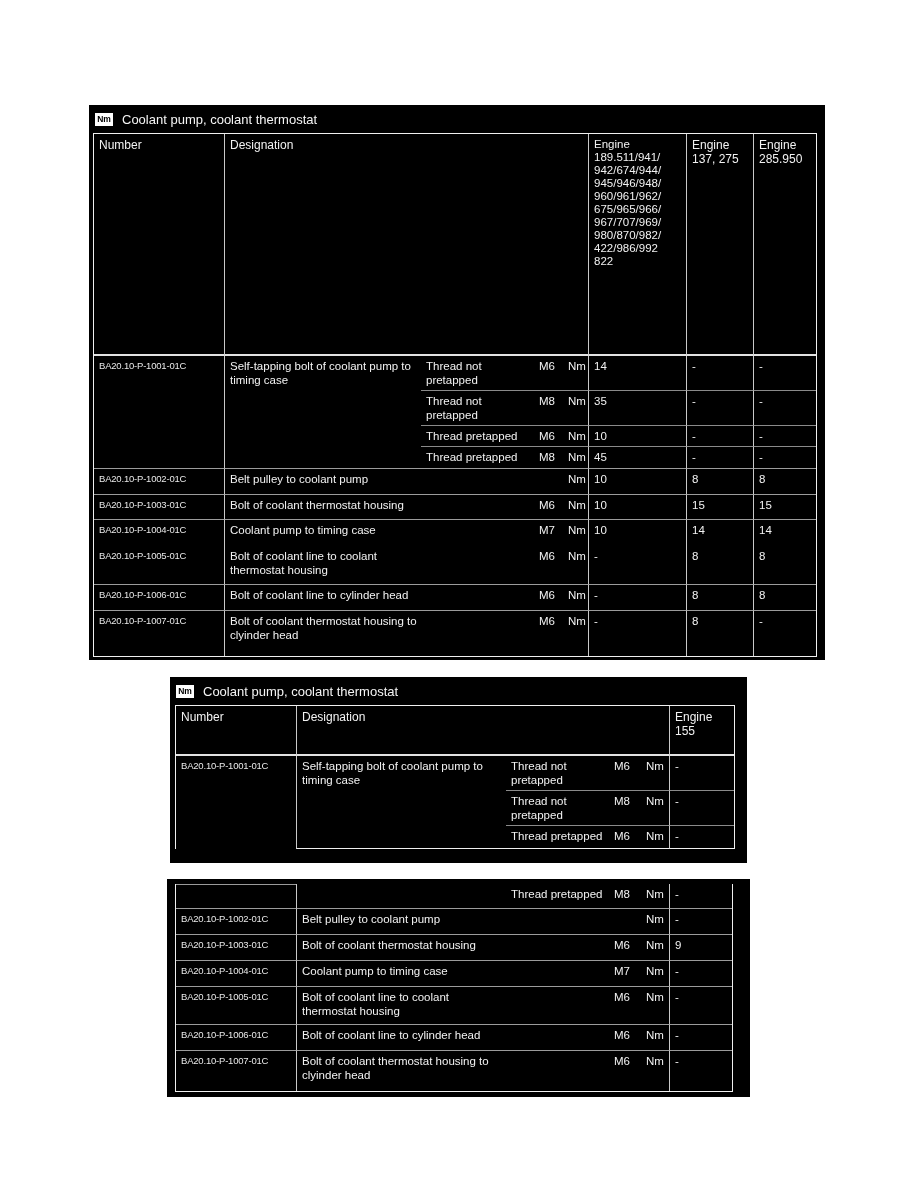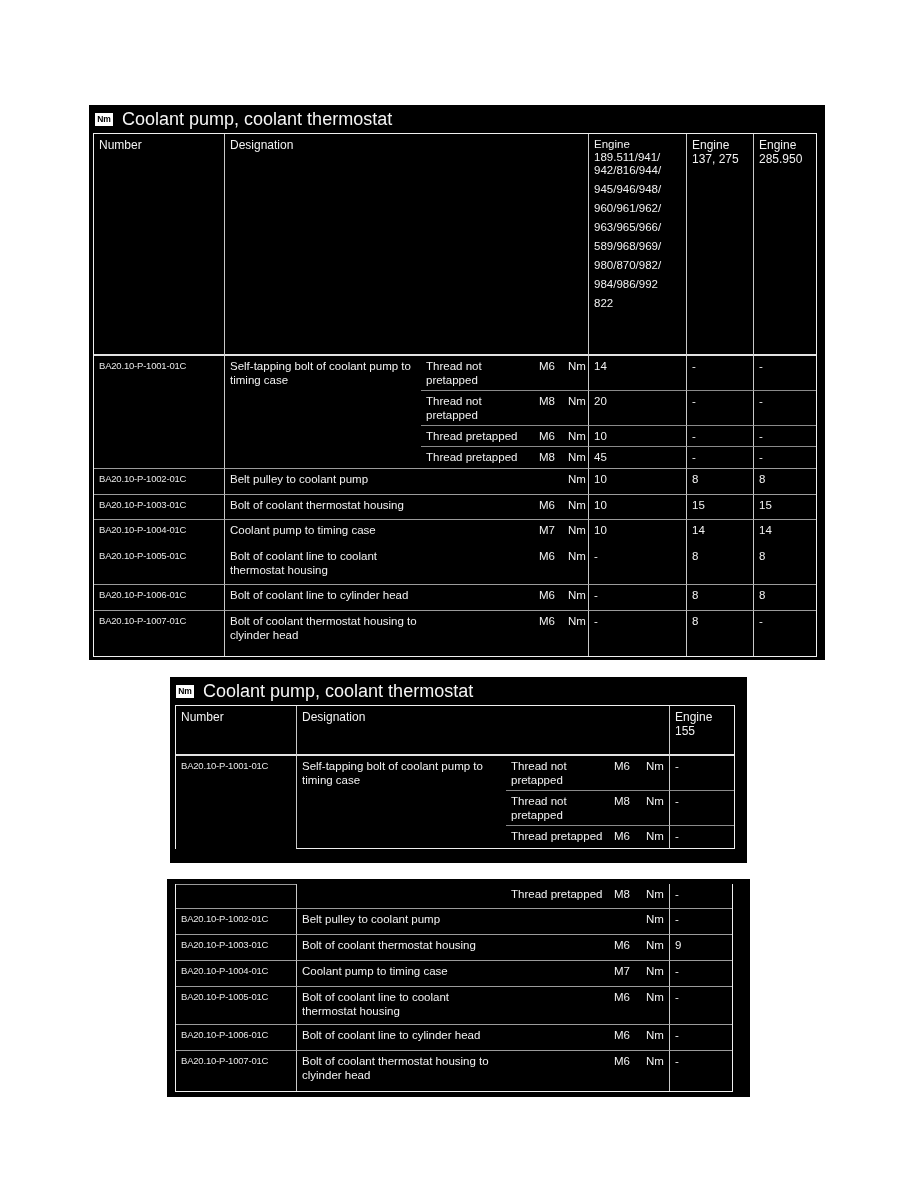--- a/index.html
+++ b/index.html
@@ -3,67 +3,67 @@
 <meta charset="utf-8">
 <style>
   html,body{margin:0;padding:0;background:#fff;}
   .page{position:relative;width:918px;height:1188px;background:#ffffff;overflow:hidden;
         font-family:"Liberation Sans",sans-serif;color:#f2f2f2;}
   .block{position:absolute;background:#000;}
   #b1{left:89px;top:105px;width:736px;height:555px;}
   #b2{left:170px;top:677px;width:577px;height:186px;}
   #b3{left:167px;top:879px;width:583px;height:218px;}
   .titlebar{display:flex;align-items:center;gap:9px;padding:7px 0 6px 6px;height:15px;}
-  .title{font-size:18px;color:#f5f5f5;}
+  .title{font-size:13px;color:#f5f5f5;}
   .nm-icon{display:inline-block;width:18px;height:13px;background:#fff;color:#000;
            font-size:8.5px;font-weight:bold;text-align:center;line-height:13px;}
   .tbl{display:grid;border:1px solid #f0f0f0;background:#000;}
   #t1{margin-left:4px;width:722px;grid-template-columns:130px 197px 113px 29px 25px 98px 67px 1fr;
       grid-template-rows:222px 35px 35px 21px 22px 26px 25px 26px 39px 26px auto;height:522px;}
   #t2{margin-left:5px;width:558px;grid-template-columns:120px 210px 103px 32px 28px 1fr;
       grid-template-rows:50px 35px 35px auto;height:143px;border-bottom:none;}
   #t3{margin-left:8px;margin-top:5px;width:556px;grid-template-columns:120px 210px 103px 32px 28px 1fr;
       grid-template-rows:25px 26px 26px 26px 38px 26px auto;height:207px;border-top:none;}
   .c{font-size:11.5px;line-height:14px;padding:3px 5px 0 5px;overflow:hidden;}
   .n{font-size:9.5px;line-height:12px;padding:4px 4px 0 5px;color:#e8e8e8;letter-spacing:-0.2px;}
   .hdr{font-size:12px;padding:4px 5px 0 5px;}
   .p{white-space:pre-line;}
   .vl{border-left:1px solid #c9c9c9;}
   .hs{border-bottom:2px solid #e2e2e2;}   
   .hb{border-bottom:1px solid #9b9b9b;}   
   .sb{border-bottom:1px solid #8a8a8a;}   
   .bw{border-bottom:1px solid #f0f0f0;}   
   .tg{border-top:1px solid #9a9a9a;}      
   .el{font-size:11.5px;line-height:13px;}
-  .gl{margin-top:6px;}
+  .gl{margin-top:0;}
 </style>
 </head>
 <body>
 
 <div class="page">
 
   <div class="block" id="b1">
     <div class="titlebar">
       <span class="nm-icon">Nm</span>
       <span class="title">Coolant pump, coolant thermostat</span>
     </div>
     <div class="tbl" id="t1">
 
       <div class="hdr hs" style="grid-area:1/1">Number</div>
       <div class="hdr hs vl" style="grid-area:1/2/2/6">Designation</div>
       <div class="hdr hs vl" style="grid-area:1/6">
         <div class="el">Engine</div>
         <div class="el">189.511/941/</div>
-        <div class="el">942/816/944/</div>
+        <div class="el">942/674/944/</div>
         <div class="el gl">945/946/948/</div>
         <div class="el gl">960/961/962/</div>
-        <div class="el gl">963/965/966/</div>
-        <div class="el gl">589/968/969/</div>
+        <div class="el gl">675/965/966/</div>
+        <div class="el gl">967/707/969/</div>
         <div class="el gl">980/870/982/</div>
-        <div class="el gl">984/986/992</div>
+        <div class="el gl">422/986/992</div>
         <div class="el gl">822</div>
       </div>
       <div class="hdr hs vl p" style="grid-area:1/7">Engine
 137, 275</div>
       <div class="hdr hs vl p" style="grid-area:1/8">Engine
 285.950</div>
 
       <div class="n hb" style="grid-area:2/1/6/2">BA20.10-P-1001-01C</div>
       <div class="c p vl hb" style="grid-area:2/2/6/3">Self-tapping bolt of coolant pump to
 timing case</div>
@@ -73,21 +73,21 @@
       <div class="c sb" style="grid-area:2/4">M6</div>
       <div class="c sb" style="grid-area:2/5">Nm</div>
       <div class="c sb vl" style="grid-area:2/6">14</div>
       <div class="c sb vl" style="grid-area:2/7">-</div>
       <div class="c sb vl" style="grid-area:2/8">-</div>
 
       <div class="c p sb" style="grid-area:3/3">Thread not
 pretapped</div>
       <div class="c sb" style="grid-area:3/4">M8</div>
       <div class="c sb" style="grid-area:3/5">Nm</div>
-      <div class="c sb vl" style="grid-area:3/6">20</div>
+      <div class="c sb vl" style="grid-area:3/6">35</div>
       <div class="c sb vl" style="grid-area:3/7">-</div>
       <div class="c sb vl" style="grid-area:3/8">-</div>
 
       <div class="c sb" style="grid-area:4/3">Thread pretapped</div>
       <div class="c sb" style="grid-area:4/4">M6</div>
       <div class="c sb" style="grid-area:4/5">Nm</div>
       <div class="c sb vl" style="grid-area:4/6">10</div>
       <div class="c sb vl" style="grid-area:4/7">-</div>
       <div class="c sb vl" style="grid-area:4/8">-</div>
 

